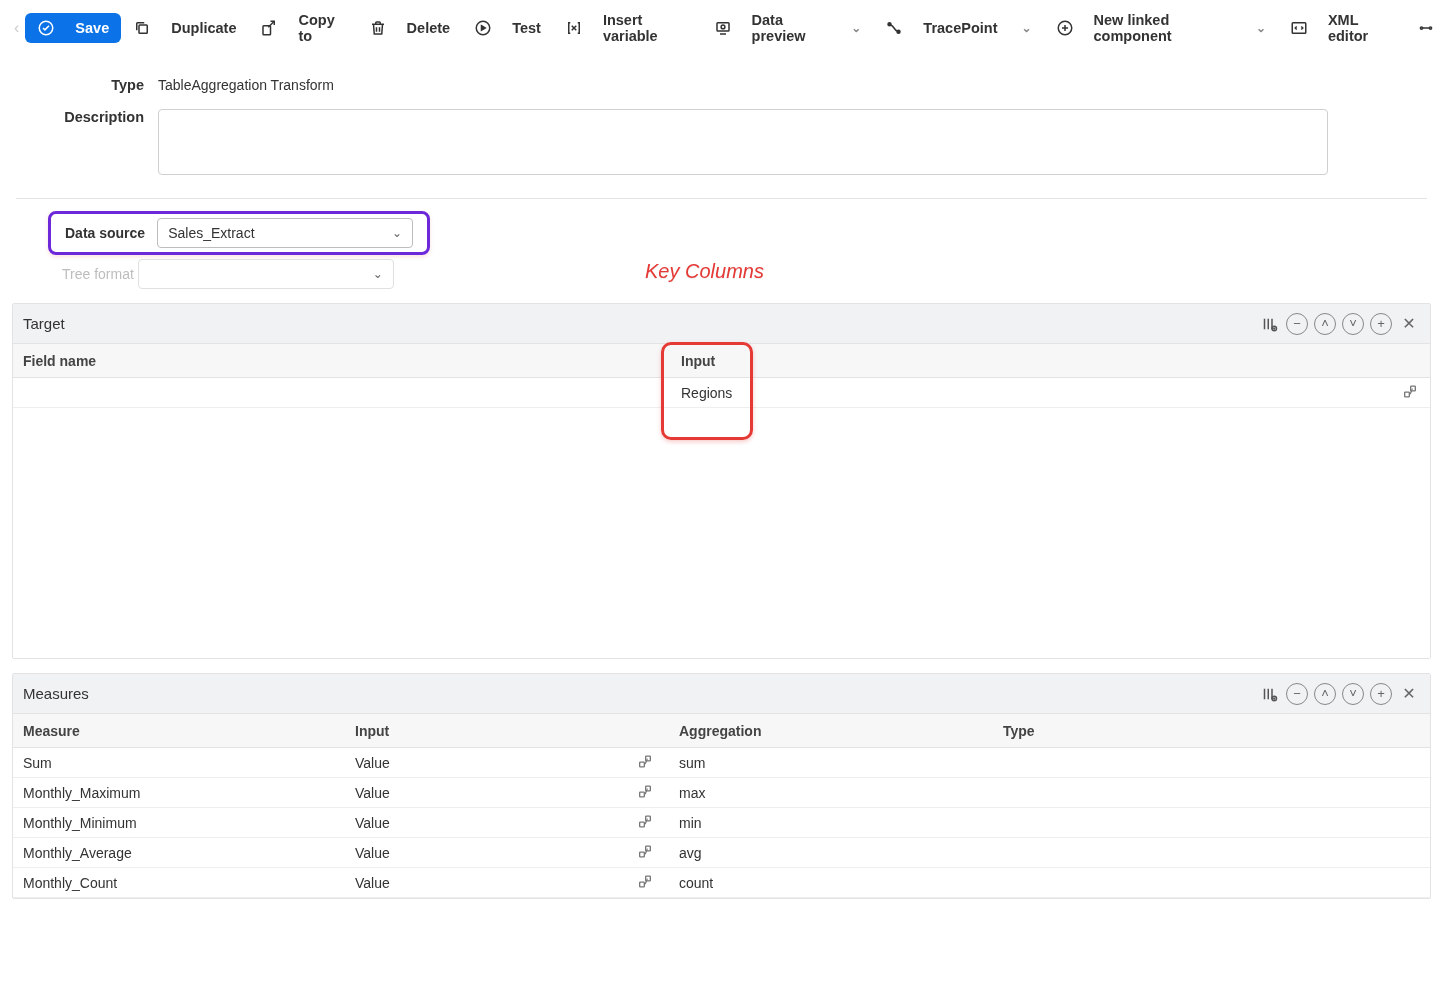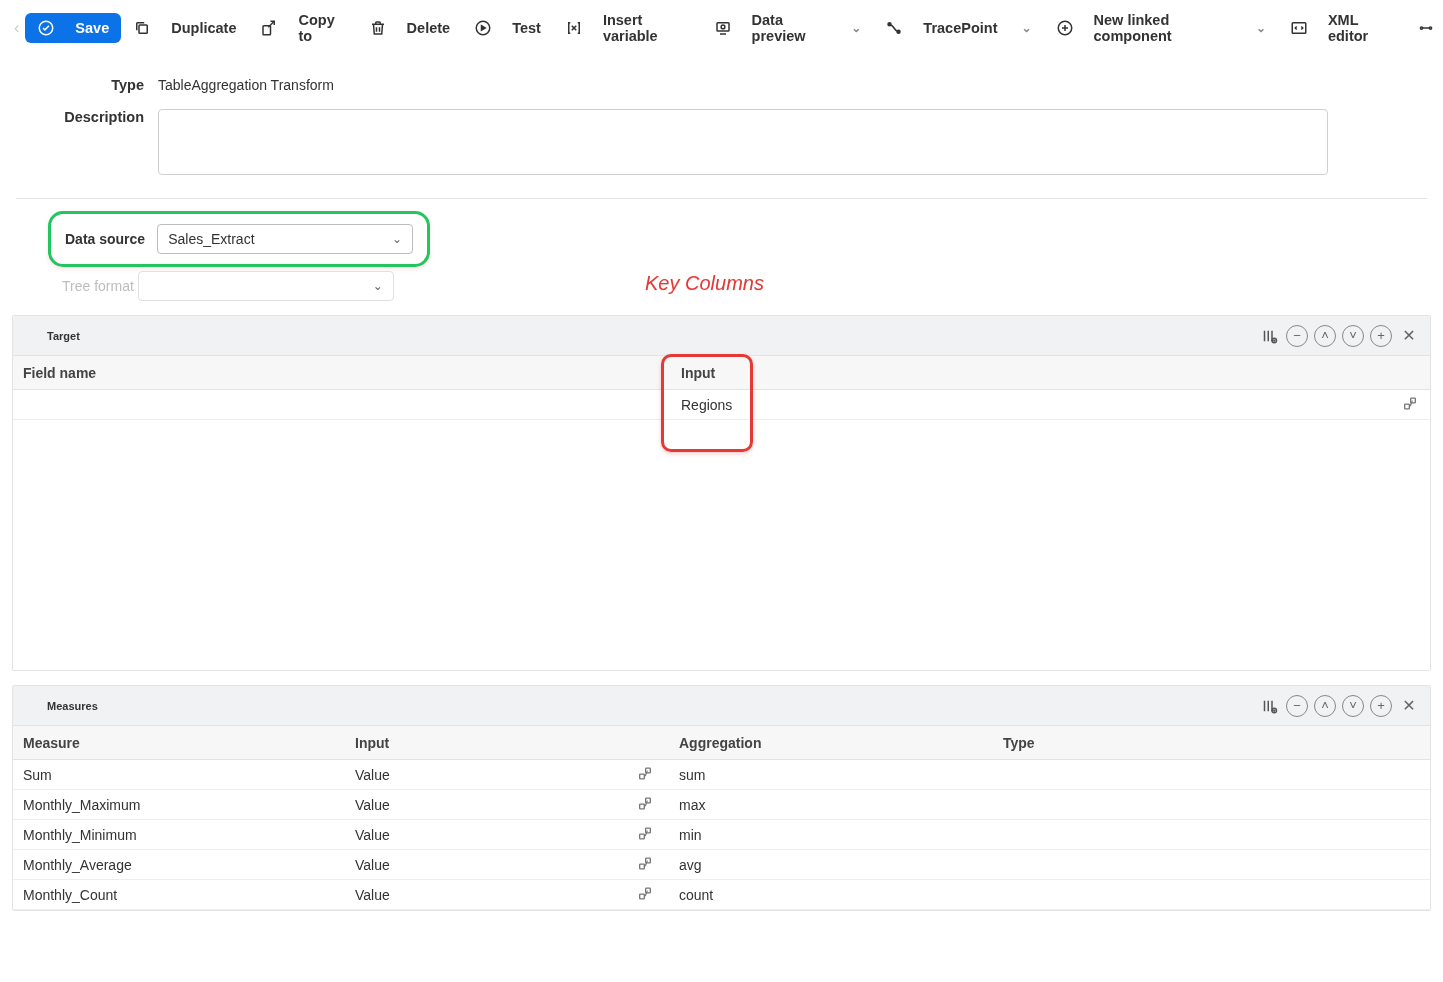--- a/index.html
+++ b/index.html
@@ -15,30 +15,30 @@
 .tb-chev { color: #888; font-size: 12px; margin-left: 4px; }
 
 .form-area { padding: 10px 16px 0 16px; }
 .form-row { display: flex; align-items: flex-start; gap: 14px; padding: 6px 0; }
 .form-row .lbl { width: 128px; text-align: right; color: #333; font-weight: 600; font-size: 14.5px; padding-top: 4px; }
 .form-row .val { flex: 1; padding-top: 4px; }
 .desc-input { width: 1170px; height: 66px; border: 1px solid #d0d0d0; border-radius: 4px; padding: 6px; font: inherit; resize: none; }
 hr.sep { border: none; border-top: 1px solid #e3e3e3; margin: 14px 0 12px 0; }
 
 .ds-block { padding: 0 16px 14px 48px; }
-.ds-highlight { display: inline-flex; align-items: center; gap: 12px; border: 3px solid #22c55e; border-radius: 15px; padding: 10px 14px; box-shadow: 0 2px 4px rgba(229,57,53,0.15); }
+.ds-highlight { display: inline-flex; align-items: center; gap: 12px; border: 3px solid #6d28d9; border-radius: 8px; padding: 4px 14px; box-shadow: 0 2px 4px rgba(229,57,53,0.15); }
 .ds-highlight .lbl { font-weight: 600; }
 .select-like { display: inline-flex; align-items: center; justify-content: space-between; width: 256px; height: 30px; border: 1px solid #bdbdbd; border-radius: 4px; padding: 0 10px; background: #fff; cursor: pointer; }
 .select-like .caret { color: #666; font-size: 12px; }
 .tf-row { display: flex; align-items: center; gap: 4px; margin-top: 4px; padding-left: 14px; color: #bdbdbd; }
 .tf-row .select-like { color: #bdbdbd; border-color: #e0e0e0; }
 
 .panel { margin: 0 12px 14px 12px; border: 1px solid #e3e3e3; border-radius: 2px; }
 .panel-header { display: flex; align-items: center; justify-content: space-between; background: #f1f2f4; border-bottom: 1px solid #e3e3e3; padding: 0 10px; height: 40px; position: relative; }
-.panel-header .title { font-weight: 700; font-size: 11px; margin-left: 24px; }
+.panel-header .title { font-weight: 400; font-size: 15px; }
 .hdr-actions { display: flex; align-items: center; gap: 6px; color: #666; }
 .iconbtn { width: 22px; height: 22px; border: 1.5px solid #888; border-radius: 50%; display: inline-flex; align-items: center; justify-content: center; cursor: pointer; font-size: 13px; color: #666; background: #fff0; }
 .iconbtn.nobord { border: none; font-size: 16px; }
 .panel-body.tall { height: 280px; background: #fff; position: relative; }
 
 .th-row { display: flex; background: #f7f7f8; border-bottom: 1px solid #e3e3e3; height: 34px; align-items: center; font-weight: 600; color: #444; }
 .target .col-field { width: 646px; padding-left: 10px; }
 .target .col-input { flex: 1; padding-left: 22px; }
 .data-row { display: flex; height: 30px; align-items: center; border-bottom: 1px solid #eee; }
 .data-row .col-field { width: 646px; padding-left: 10px; }

